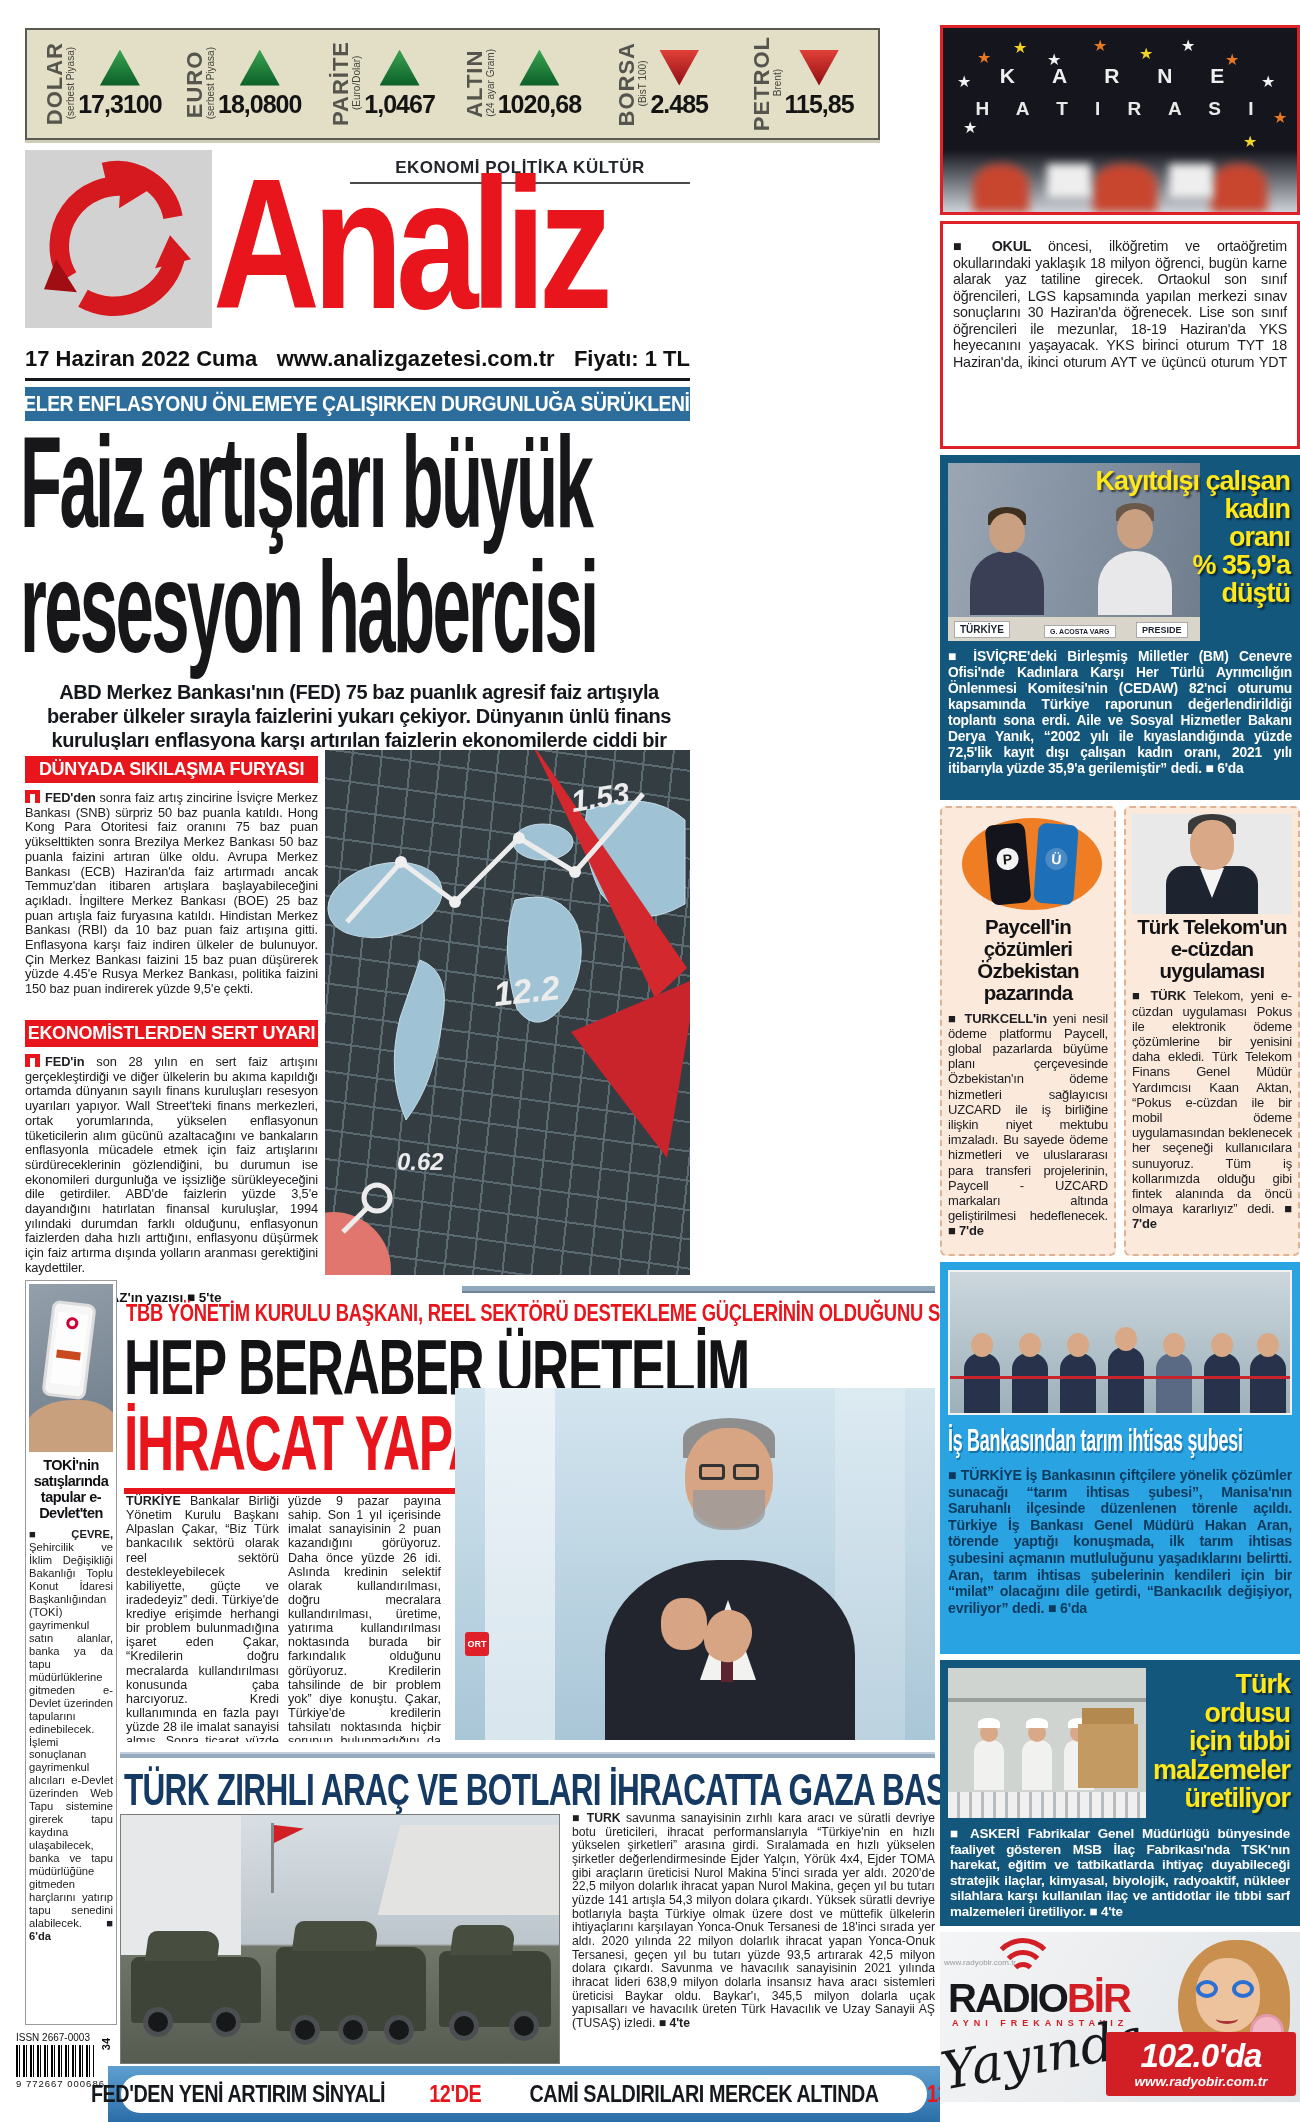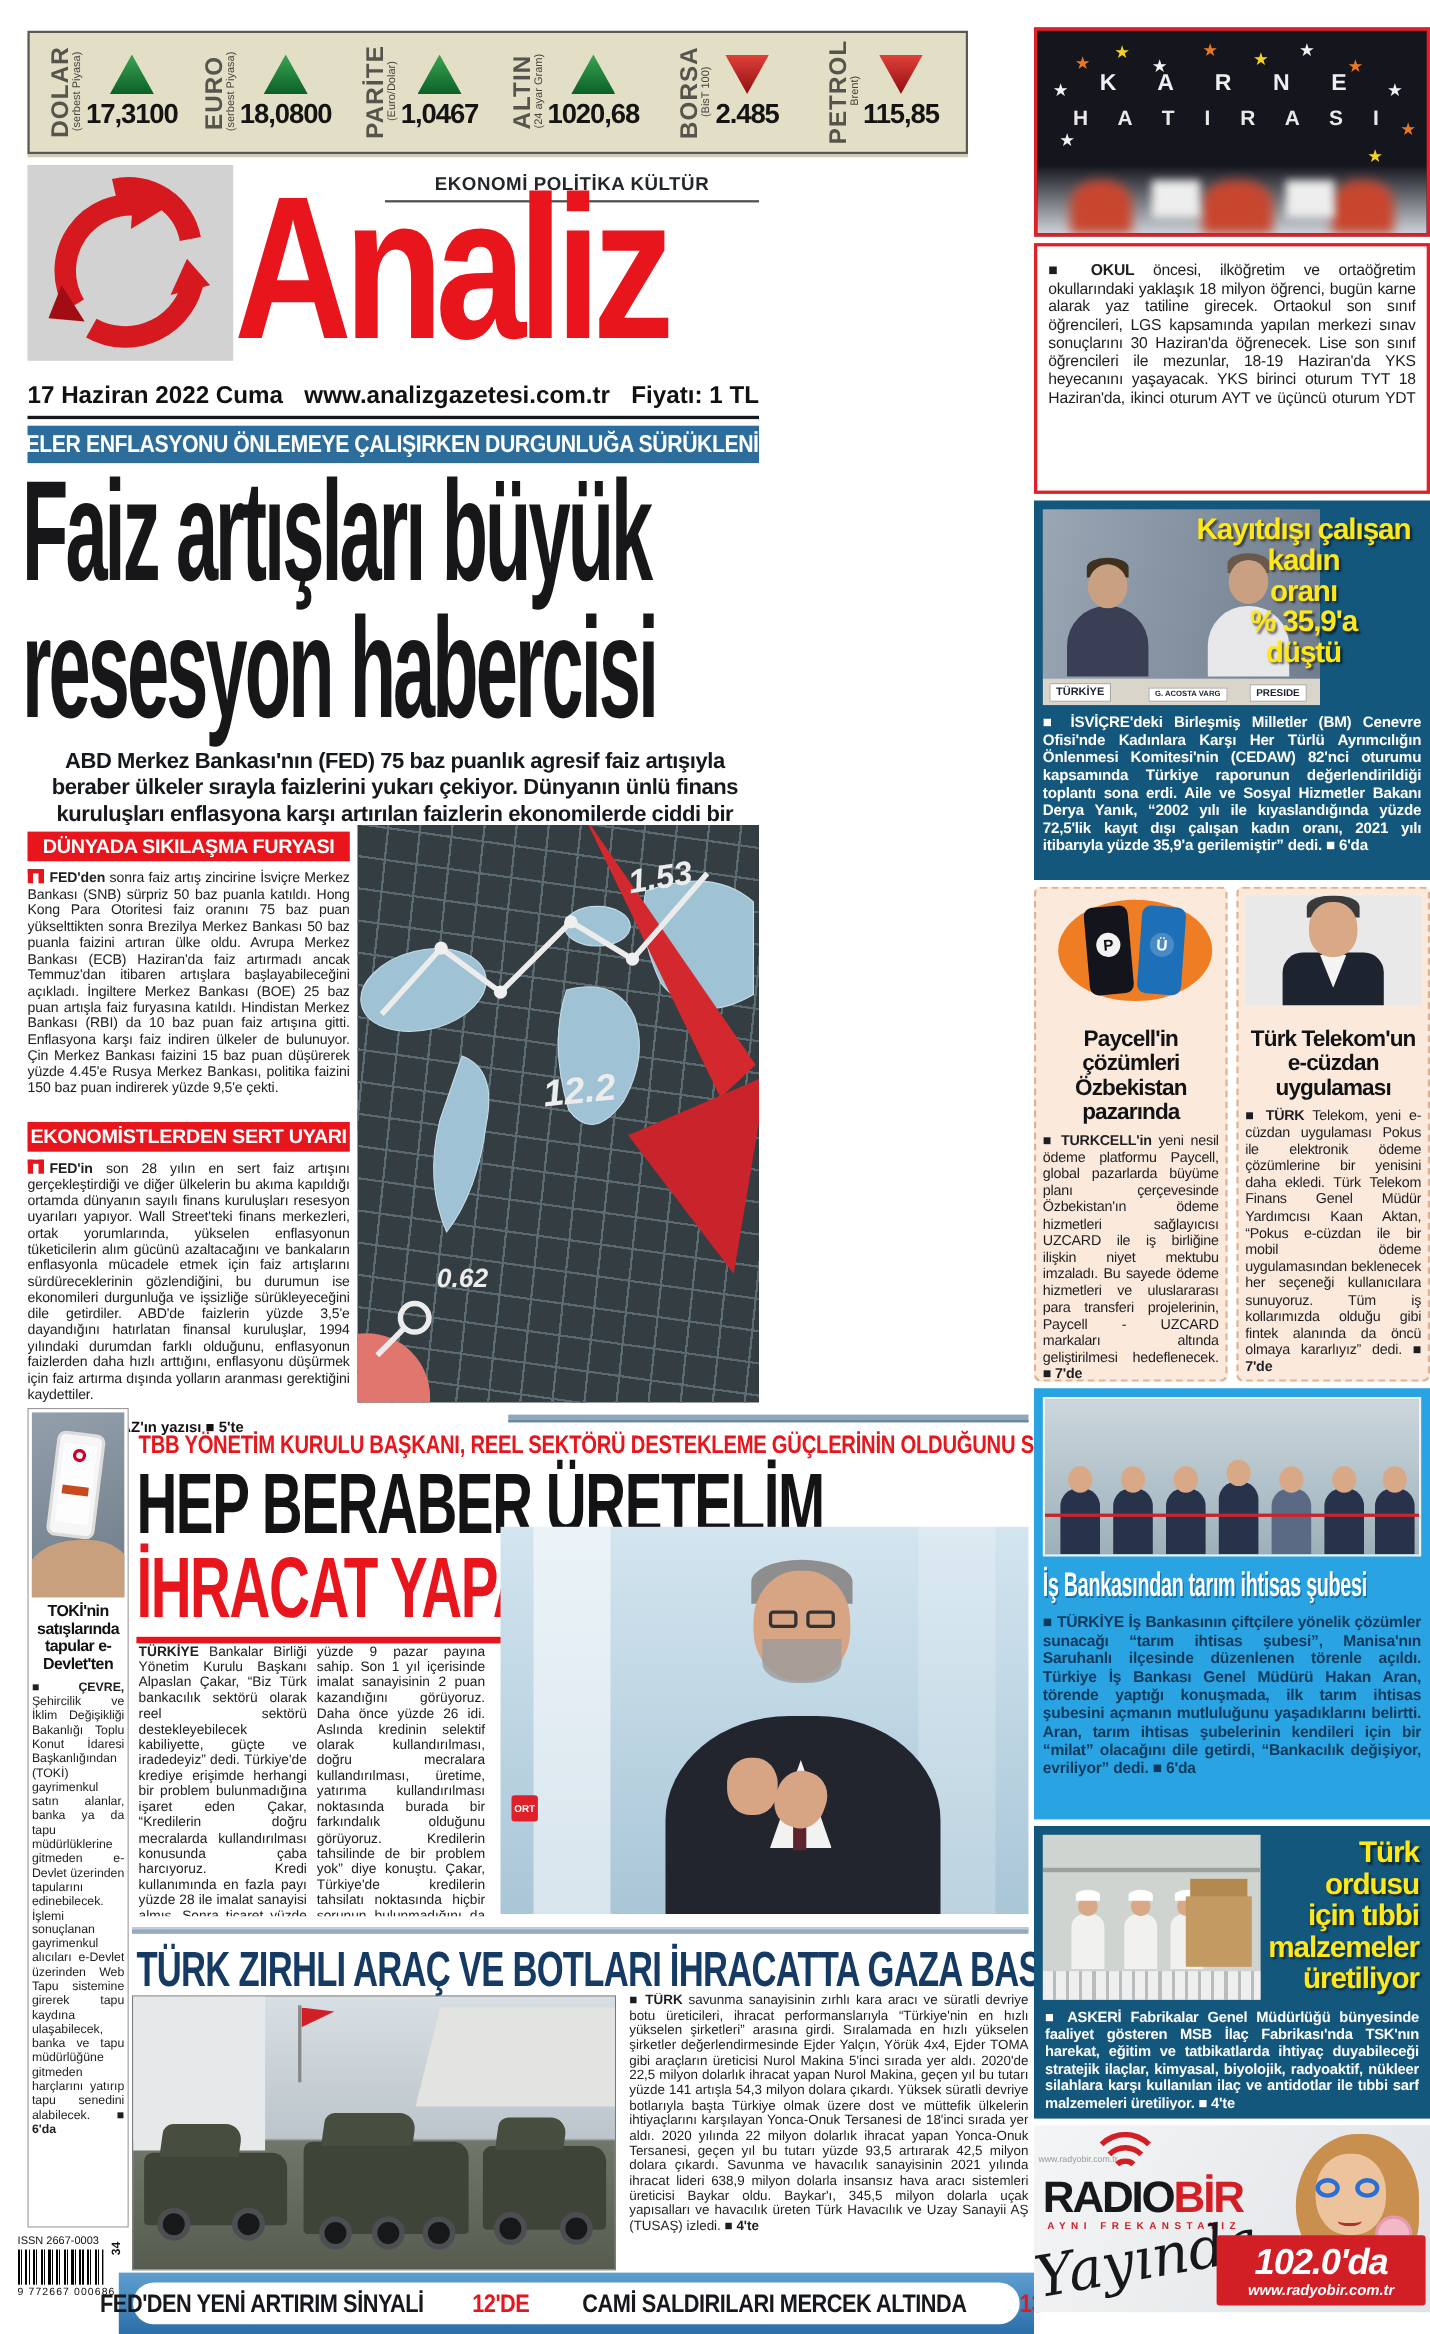--- a/index.html
+++ b/index.html
@@ -136,40 +136,40 @@
   #yaz .bodytxt2{margin-top:6px;}
   .bodytxt2{font-size:14.3px;line-height:1.16;color:#1d1d22;text-align:justify;letter-spacing:-0.2px;}
 
   #kayit{height:345px;margin-top:6px;background:#14577d;padding:8px;}
   #kayit-photo{position:relative;width:252px;height:178px;background:linear-gradient(100deg,#9aa6b4,#6f7d8d);overflow:hidden;}
   .fig{position:absolute;bottom:26px;width:74px;height:64px;background:#3a3f55;border-radius:36px 36px 0 0;}
   .fighead{position:absolute;width:36px;height:40px;background:#caa083;border-radius:50%;}
   .fighair{position:absolute;width:38px;height:18px;background:#40301e;border-radius:50% 50% 0 0;}
   .desk{position:absolute;left:0;right:0;bottom:0;height:24px;background:#d9d5cb;}
   .plate{position:absolute;bottom:3px;background:#fff;color:#1c2230;font-weight:bold;padding:2px 5px;border:1px solid #aaa;}
-  #kayit-head{position:absolute;right:10px;top:12px;width:210px;text-align:center;color:#ffe81a;font-weight:bold;
+  #kayit-head{position:absolute;right:10px;top:12px;width:210px;text-align:right;color:#ffe81a;font-weight:bold;
               font-size:27px;line-height:1.04;letter-spacing:-1px;text-shadow:2px 2px 2px rgba(0,0,0,0.6);}
   #kayit-body{margin-top:8px;color:#fff;font-weight:bold;font-size:13.8px;line-height:1.16;text-align:justify;letter-spacing:-0.2px;}
 
   #paytt{height:450px;margin-top:6px;display:flex;gap:8px;}
   .minicol{flex:1;background:#fbeadb;border:2px dashed #e0b294;border-radius:6px;padding:6px;overflow:hidden;}
   .miniimg{position:relative;height:100px;overflow:hidden;}
   .pc-ellipse{position:absolute;left:14px;top:4px;width:140px;height:92px;background:#ef7d23;border-radius:50%;}
   .pc-phone{position:absolute;width:40px;height:80px;border-radius:8px;top:10px;}
   .pc-phone.dark{left:40px;background:#14141c;transform:rotate(-5deg);}
   .pc-phone.blue{left:88px;background:#1d6fb8;transform:rotate(4deg);}
   .pc-logo{position:absolute;left:50%;top:24px;transform:translateX(-50%);width:22px;height:22px;border-radius:50%;
            background:rgba(255,255,255,0.95);color:#111;font-weight:bold;font-size:14px;display:flex;align-items:center;justify-content:center;}
   .pc-phone.blue .pc-logo{background:rgba(255,255,255,0.2);color:#fff;}
   .tt-bg{position:absolute;inset:0;background:#e9e9e9;}
   .tt-head{position:absolute;left:58px;top:6px;width:44px;height:50px;background:#d9a886;border-radius:46%;}
   .tt-hair{position:absolute;left:56px;top:0;width:48px;height:20px;background:#3a3a3a;border-radius:50% 50% 0 0;}
   .tt-suit{position:absolute;left:34px;top:52px;width:92px;height:48px;background:#1d2430;border-radius:18px 18px 0 0;}
   .tt-shirt{position:absolute;left:68px;top:54px;width:24px;height:30px;background:#f4f4f4;clip-path:polygon(50% 100%,0 0,100% 0);}
-  .minititle{margin-top:20px;text-align:center;font-weight:bold;font-size:20.5px;line-height:1.08;color:#131316;letter-spacing:-0.8px;}
+  .minititle{margin-top:2px;text-align:center;font-weight:bold;font-size:20.5px;line-height:1.08;color:#131316;letter-spacing:-0.8px;}
   .minibody{margin-top:6px;font-size:13px;line-height:1.17;color:#1d1d22;text-align:justify;letter-spacing:-0.2px;}
 
   #isbank{height:392px;margin-top:6px;background:#2aa3e2;padding:8px;}
   #is-photo{position:relative;width:344px;height:145px;background:linear-gradient(#ccd7dd,#9db0ba);border:2px solid #f2f2f2;overflow:hidden;}
   .pp{position:absolute;bottom:0;width:36px;height:60px;background:#28324a;border-radius:16px 16px 0 0;}
   .pp::before{content:"";position:absolute;left:7px;top:-20px;width:22px;height:24px;background:#d9a886;border-radius:50%;}
   .ribbon{position:absolute;left:0;right:0;bottom:34px;height:3px;background:#c9242b;}
   #is-title{margin-top:8px;white-space:nowrap;transform:scaleX(0.58);transform-origin:0 50%;
             font-weight:bold;font-size:31px;color:#fff;letter-spacing:-0.5px;text-shadow:2px 2px 0 #1572a8;}
   #is-body{margin-top:8px;color:#0d3a5c;font-weight:bold;font-size:14.2px;line-height:1.17;text-align:justify;letter-spacing:-0.2px;}

